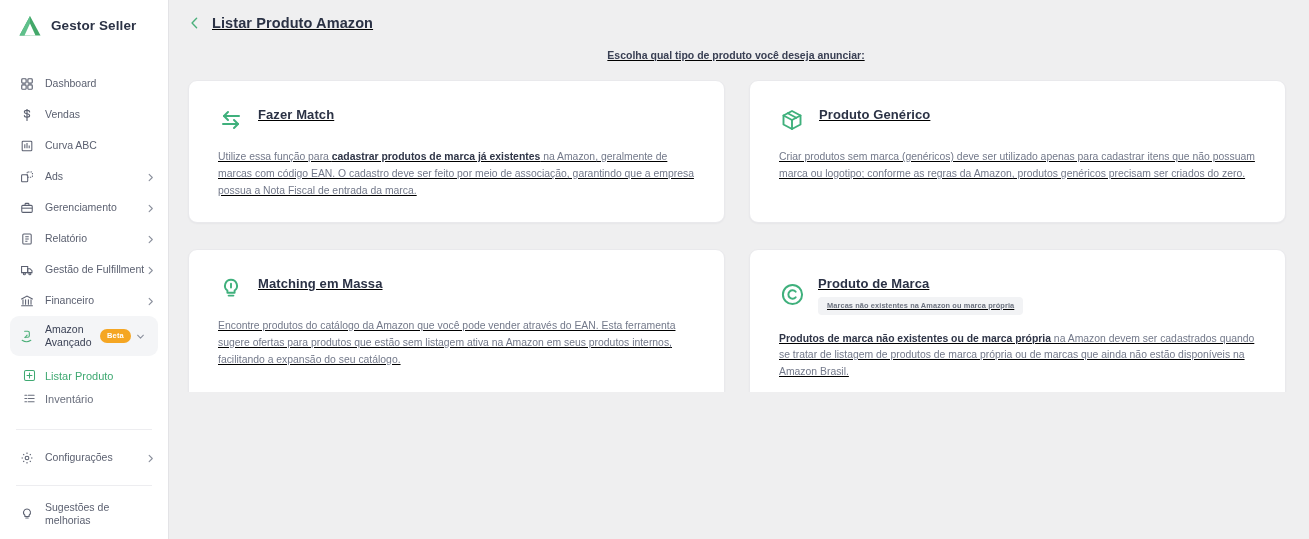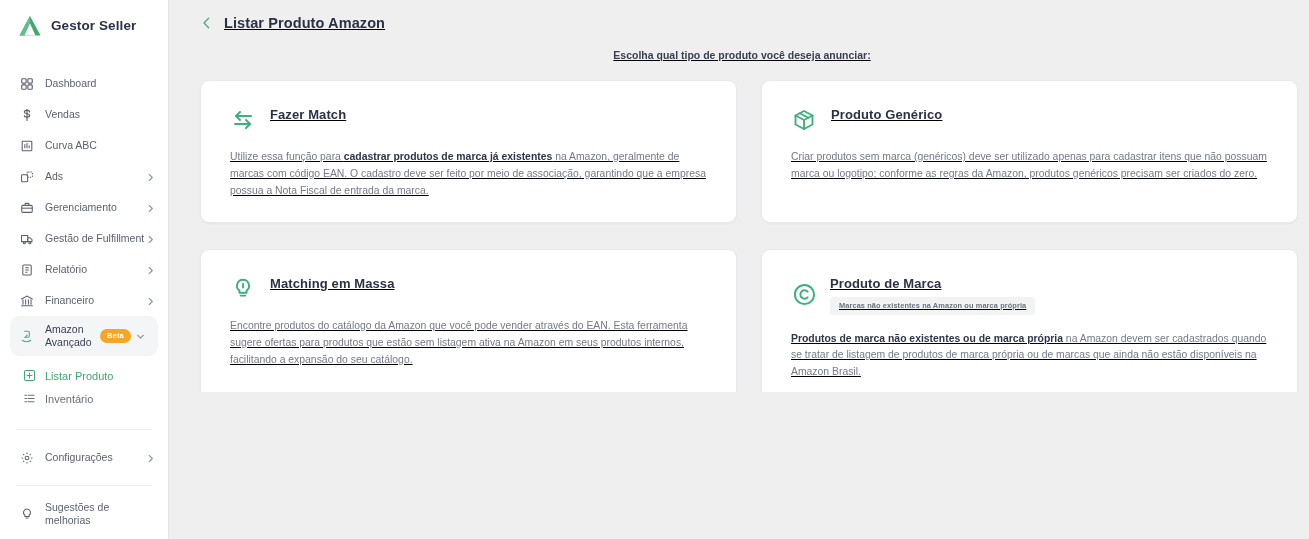--- a/index.html
+++ b/index.html
@@ -3,21 +3,21 @@
 <meta charset="utf-8">
 <style>
   * { box-sizing: border-box; margin: 0; padding: 0; }
   html, body {
     width: 1309px; height: 539px;
     overflow: hidden;
     background: #efeff0;
     font-family: "Liberation Sans", sans-serif;
     -webkit-font-smoothing: antialiased;
   }
-  .app { display: flex; width: 1309px; height: 539px; gap: 12px; }
+  .app { display: flex; width: 1309px; height: 539px; }
 
   
   .sidebar {
     width: 169px; height: 539px;
     background: #ffffff;
     border-right: 1px solid #e3e3e6;
     position: relative;
     flex: 0 0 169px;
     display: flex; flex-direction: column;
   }
@@ -225,42 +225,42 @@
         <span class="ni-chev">
           <svg viewBox="0 0 10 10" width="9" height="9" fill="none" stroke="currentColor" stroke-width="1.2" stroke-linecap="round" stroke-linejoin="round">
               <path d="M3.5 1.5 L7 5 L3.5 8.5"></path>
             </svg>
         </span>
       </div>
 
       <div class="nav-item">
         <span class="ni-icon">
           <svg viewBox="0 0 16 16" width="14" height="14" fill="none" stroke="currentColor" stroke-width="1.2">
+            <rect x="3.2" y="2.2" width="9.6" height="11.6" rx="1.2"></rect>
+            <path d="M6 5.5h4M6 8h4M6 10.5h2.5"></path>
+          </svg>
+        </span>
+        <span class="ni-label">Relatório</span>
+        <span class="ni-chev">
+          <svg viewBox="0 0 10 10" width="9" height="9" fill="none" stroke="currentColor" stroke-width="1.2" stroke-linecap="round" stroke-linejoin="round">
+              <path d="M3.5 1.5 L7 5 L3.5 8.5"></path>
+            </svg>
+        </span>
+      </div>
+
+      <div class="nav-item">
+        <span class="ni-icon">
+          <svg viewBox="0 0 16 16" width="14" height="14" fill="none" stroke="currentColor" stroke-width="1.2">
             <path d="M1.8 4h7v7h-7z"></path>
               <path d="M8.8 6.5h2.6l2.3 2.3V11H8.8z"></path>
             <circle cx="5" cy="12.3" r="1.2"></circle>
               <circle cx="11.3" cy="12.3" r="1.2"></circle>
           </svg>
         </span>
         <span class="ni-label">Gestão de Fulfillment</span>
-        <span class="ni-chev">
-          <svg viewBox="0 0 10 10" width="9" height="9" fill="none" stroke="currentColor" stroke-width="1.2" stroke-linecap="round" stroke-linejoin="round">
-              <path d="M3.5 1.5 L7 5 L3.5 8.5"></path>
-            </svg>
-        </span>
-      </div>
-
-      <div class="nav-item">
-        <span class="ni-icon">
-          <svg viewBox="0 0 16 16" width="14" height="14" fill="none" stroke="currentColor" stroke-width="1.2">
-            <rect x="3.2" y="2.2" width="9.6" height="11.6" rx="1.2"></rect>
-            <path d="M6 5.5h4M6 8h4M6 10.5h2.5"></path>
-          </svg>
-        </span>
-        <span class="ni-label">Relatório</span>
         <span class="ni-chev">
           <svg viewBox="0 0 10 10" width="9" height="9" fill="none" stroke="currentColor" stroke-width="1.2" stroke-linecap="round" stroke-linejoin="round">
               <path d="M3.5 1.5 L7 5 L3.5 8.5"></path>
             </svg>
         </span>
       </div>
 
       <div class="nav-item">
         <span class="ni-icon">
           <svg viewBox="0 0 16 16" width="14" height="14" fill="none" stroke="currentColor" stroke-width="1.2" stroke-linecap="round">

